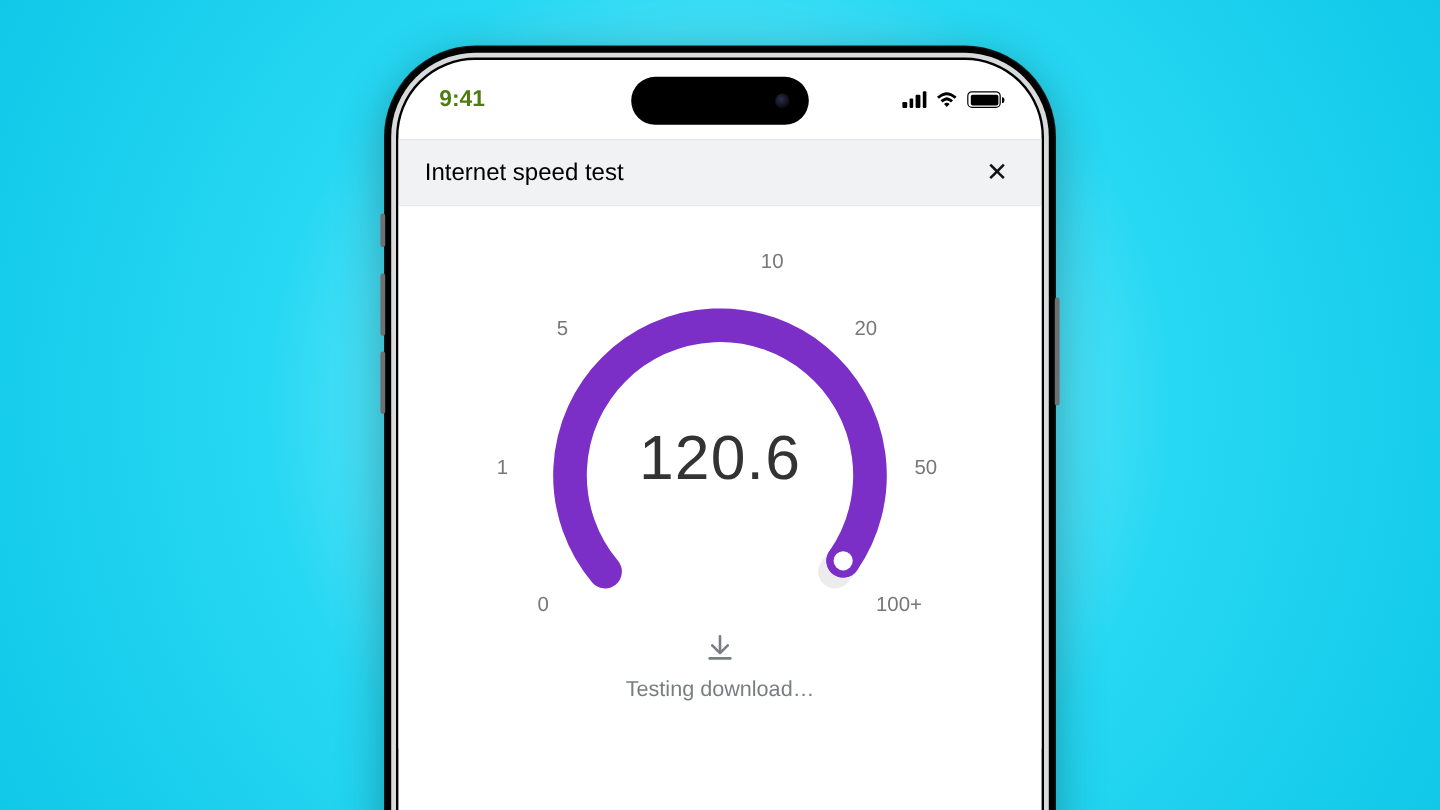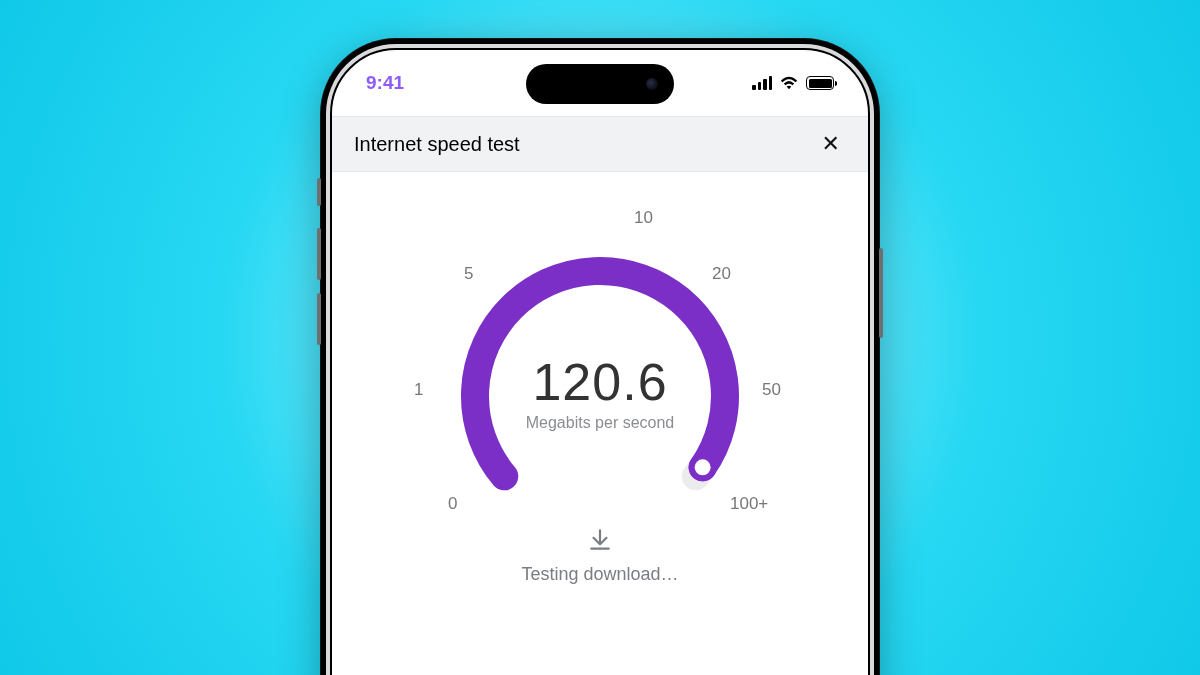--- a/index.html
+++ b/index.html
@@ -83,21 +83,21 @@
   
   .statusbar {
     height: 66px;
     display: flex;
     align-items: center;
     justify-content: space-between;
     padding: 16px 34px;
     box-sizing: border-box;
     font-size: 19px;
     font-weight: 600;
-    color: #8b5cf6;
+    color: #4d7c0f;
   }
   .status-right { display: flex; align-items: center; gap: 7px; }
   .sig {
     display: flex;
     align-items: flex-end;
     gap: 2px;
     height: 14px;
   }
   .sig span {
     width: 3.5px;
@@ -230,21 +230,20 @@
             <div class="gauge-label" style="left:116px; top:322px;">0</div>
             <div class="gauge-label" style="left:82px;  top:208px;">1</div>
             <div class="gauge-label" style="left:132px; top:92px;">5</div>
             <div class="gauge-label" style="left:258px; top:36px;margin-left:44px;">10</div>
             <div class="gauge-label" style="left:380px; top:92px;">20</div>
             <div class="gauge-label" style="left:430px; top:208px;">50</div>
             <div class="gauge-label" style="left:398px; top:322px;">100+</div>
 
             <div class="center-stack">
               <div class="speed-value">120.6</div>
-              <div class="speed-unit">Megabits per second</div>
             </div>
             <div class="dl-row">
               <span class="dl-icon">
                 <svg width="26" height="26" viewBox="0 0 24 24">
                   <path d="M12 3 V15" stroke="#7a7d81" stroke-width="2" fill="none" stroke-linecap="round"></path>
                   <path d="M6 10 L12 16 L18 10" stroke="#7a7d81" stroke-width="2" fill="none" stroke-linecap="round" stroke-linejoin="round"></path>
                   <path d="M4 20 H20" stroke="#7a7d81" stroke-width="2" stroke-linecap="round"></path>
                 </svg>
               </span>
               <div>Testing download…</div>

